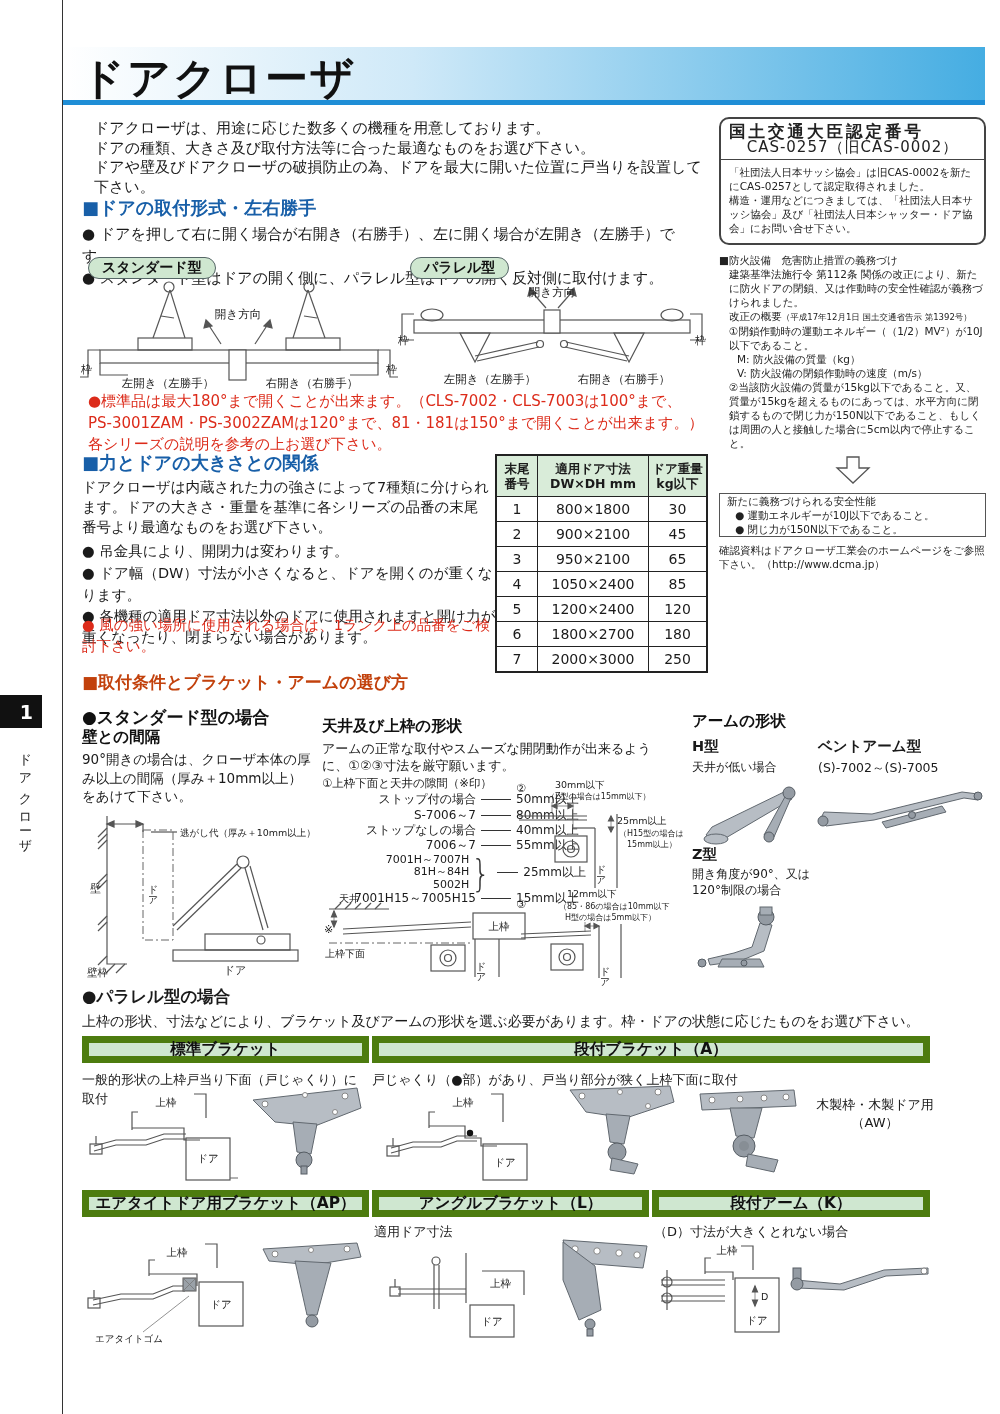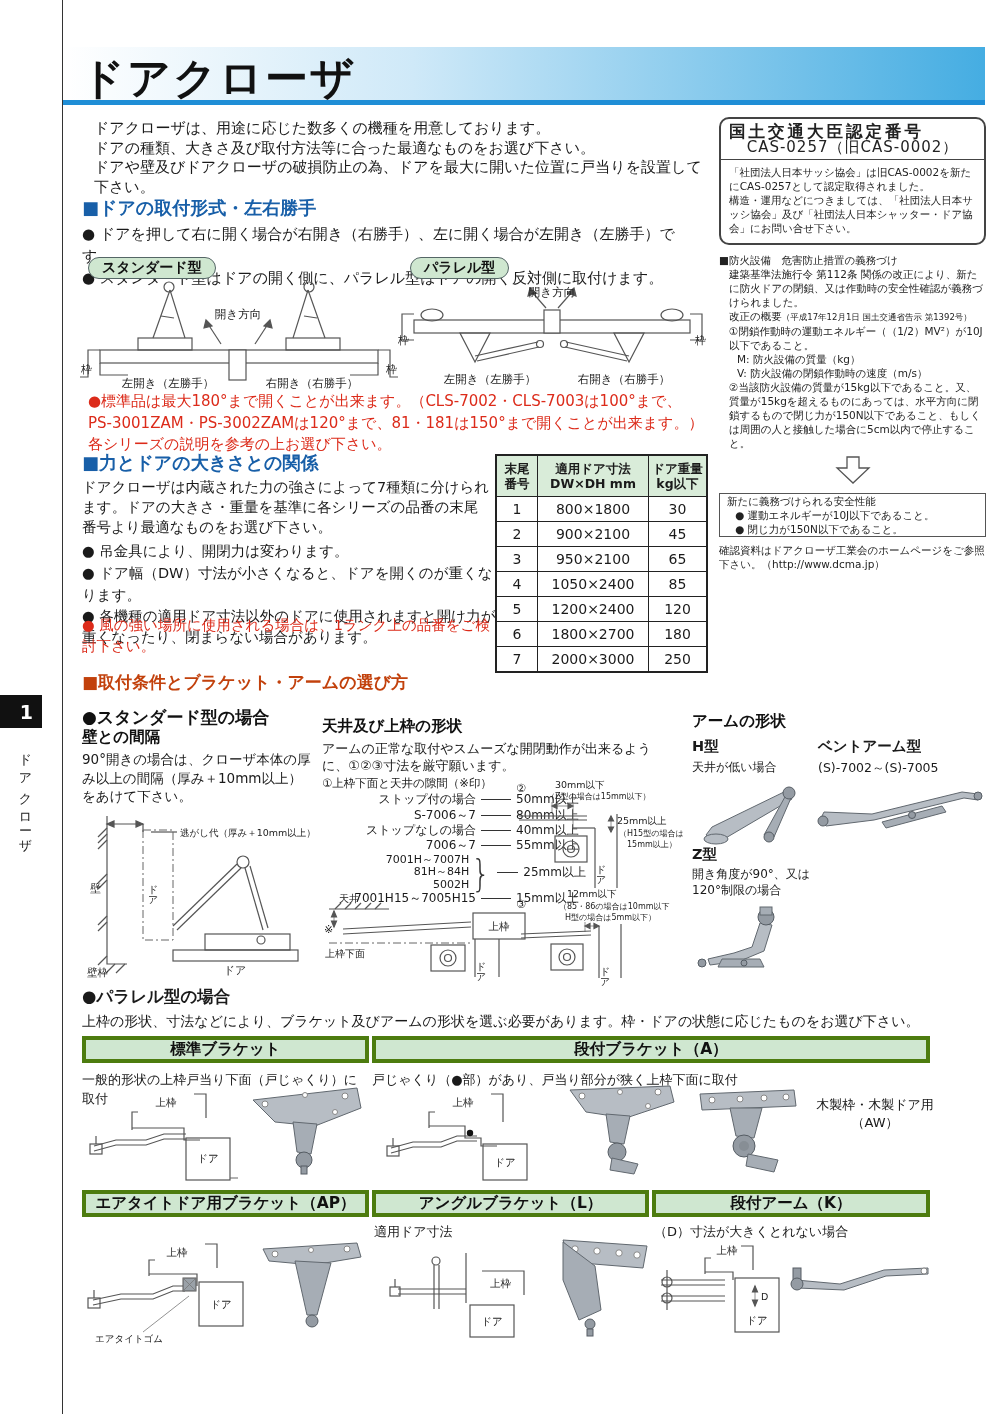--- a/index.html
+++ b/index.html
@@ -48,21 +48,21 @@
   table.size td{font-size:14px;height:24px;}
   
   .mrow{display:flex;align-items:center;font-size:12px;height:15.4px;}
   .mlab{width:150px;text-align:right;white-space:nowrap;}
   .mdash{width:30px;border-top:1.2px solid #333;margin:0 5px;}
   .mval{white-space:nowrap;}
   .mgroup{display:flex;align-items:center;font-size:11px;}
   .mgl{width:150px;text-align:right;line-height:12.5px;}
   .mbrace{font-size:30px;font-weight:200;color:#333;transform:scaleY(1.25);margin:0 2px;}
   
-  .gbar{position:absolute;height:27px;background:#cfe7d0;border:4px solid #4d7c0f;box-sizing:border-box;
+  .gbar{position:absolute;height:27px;background:#cfe7d0;border:7px solid #4d7c0f;box-sizing:border-box;
         display:flex;align-items:center;justify-content:center;font-size:15.5px;font-weight:bold;color:#111;}
   
   svg{position:absolute;overflow:visible;}
   svg .ln{stroke:#555;fill:none;stroke-width:1.2;}
   svg .thin{stroke:#777;fill:none;stroke-width:0.8;}
   svg .dd{stroke:#666;fill:none;stroke-width:1;stroke-dasharray:8 3 2 3;}
   svg text{fill:#222;font-family:"DejaVu Sans","Liberation Sans",sans-serif;}
   svg .metal{fill:#b7bdc4;stroke:#61686f;stroke-width:1;}
   svg .metal2{fill:#a6adb5;stroke:#61686f;stroke-width:1;}
   svg .metal3{fill:#949ba3;stroke:#565d64;stroke-width:1;}

